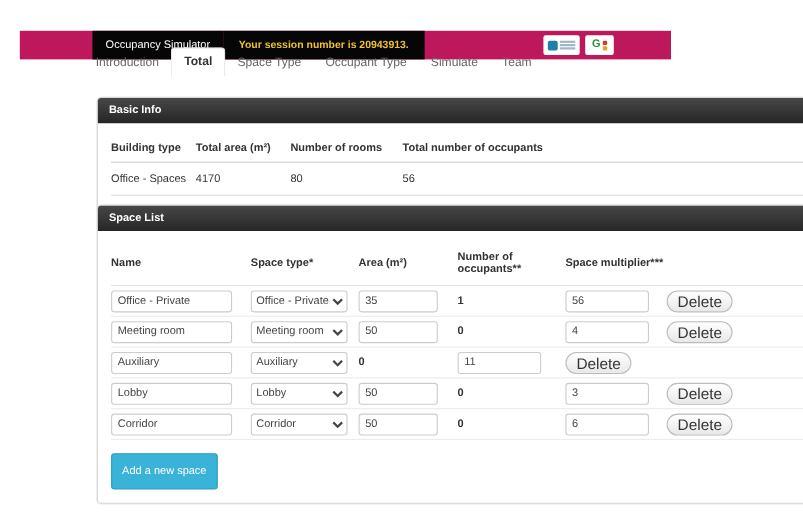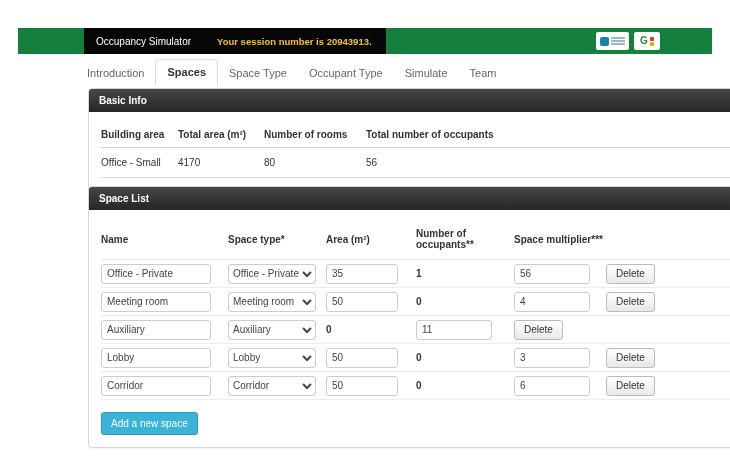--- a/index.html
+++ b/index.html
@@ -1,22 +1,22 @@
 <!DOCTYPE html>
 <html><head>
 <meta charset="utf-8">
 <style>
   * { box-sizing: border-box; margin: 0; padding: 0; }
   html, body { width: 730px; height: 469px; background: #ffffff; }
   body { font-family: "Liberation Sans", sans-serif; position: relative; overflow: hidden; }
 
   
   .navbar {
-    position: absolute; left: 18px; top: 28px; width: 694px; height: 26px;
-    background: #15803d; display: flex; align-items: center;
+    position: absolute; left: 18px; top: 28px; width: 592px; height: 26px;
+    background: #be185d; display: flex; align-items: center;
   }
   .nav-left { display: flex; align-items: center; height: 100%; margin-left: 66px; }
   .brand {
     background: #060606; color: #ffffff; font-size: 10px;
     padding: 0 12px; height: 100%; display: flex; align-items: center; white-space: nowrap;
   }
   .session {
     background: #060606; color: #f3c32a; font-weight: bold; font-size: 9.5px;
     padding: 0 14px; height: 100%; display: flex; align-items: center; white-space: nowrap;
   }
@@ -27,21 +27,21 @@
   .logo1 .lines { display: flex; flex-direction: column; gap: 1px; }
   .logo1 .lines i { display: block; width: 14px; height: 2px; background: #9fb6c4; }
   .logo2 { width: 26px; }
   .logo2 .g { color: #2e8b3a; font-weight: bold; font-size: 10px; line-height: 1; }
   .logo2 .dots { display: flex; flex-direction: column; gap: 1px; }
   .logo2 .dots i { display: block; width: 4px; height: 4px; border-radius: 1px; }
   .logo2 .dots i.d1 { background: #d43b2a; }
   .logo2 .dots i.d2 { background: #e8a61c; }
 
   
-  .tabs { position: absolute; left: 76px; top: 59px; display: flex; align-items: flex-end; font-size: 11px; color: #666; }
+  .tabs { position: absolute; left: 76px; top: 43px; display: flex; align-items: flex-end; font-size: 11px; color: #666; }
   .tab { padding: 6px 11px 7px; cursor: pointer; }
   .tab.active {
     font-weight: bold; color: #333; background: #fff;
     border: 1px solid #ddd; border-bottom-color: #fff; border-radius: 4px 4px 0 0;
   }
 
   
   .panel {
     position: absolute; left: 73px; width: 668px; background: #fff;
     border: 1px solid #d6d6d6; border-radius: 4px; box-shadow: 0 1px 1px rgba(0,0,0,.05); margin-left: 15px;
@@ -70,27 +70,27 @@
   }
   .name-input { width: 110px; }
   select.sel {
     height: 20px; width: 88px; font-size: 10px; border: 1px solid #ccc; border-radius: 3px;
     background: #fff; color: #444; font-family: inherit;
   }
   .area-input { width: 72px; }
   .mult-input { width: 76px; }
   .occ { font-weight: bold; color: #333; }
   .btn-delete {
-    height: 20px; padding: 0 9px; font-size: 10px; color: #333;
-    background: linear-gradient(#ffffff, #e8e8e8); border: 1px solid #bbb; border-radius: 3px;
+    height: 20px; padding: 0 9px; font-size: 14px; color: #333;
+    background: linear-gradient(#ffffff, #e8e8e8); border: 1px solid #bbb; border-radius: 10px;
     font-family: inherit; cursor: pointer; justify-self: start;
   }
   .btn-add {
     margin-top: 12px; background: #39b3d7; border: 1px solid #2a9bbd; color: #fff;
-    font-size: 10px; padding: 5px 9px; border-radius: 3px; font-family: inherit; cursor: pointer;
+    font-size: 10px; padding: 10px 9px; border-radius: 3px; font-family: inherit; cursor: pointer;
   }
 </style>
 </head>
 <body>
 
 <div class="navbar">
   <div class="nav-left">
     <span class="brand">Occupancy Simulator</span>
     <span class="session">Your session number is 20943913.</span>
   </div>
@@ -108,38 +108,38 @@
       <span class="dots">
           <i class="d1"></i>
           <i class="d2"></i>
         </span>
     </span>
   </div>
 </div>
 
 <div class="tabs">
   <span class="tab">Introduction</span>
-  <span class="tab active">Spaces</span>
+  <span class="tab active">Total</span>
   <span class="tab">Space Type</span>
   <span class="tab">Occupant Type</span>
   <span class="tab">Simulate</span>
   <span class="tab">Team</span>
 </div>
 
 <div class="panel" id="panel-basic">
   <div class="panel-heading">Basic Info</div>
   <div class="panel-body">
     <div class="bgrid head">
-      <span>Building area</span>
+      <span>Building type</span>
       <span>Total area (m²)</span>
       <span>Number of rooms</span>
       <span>Total number of occupants</span>
     </div>
     <div class="bgrid brow">
-      <span>Office - Small</span>
+      <span>Office - Spaces</span>
       <span>4170</span>
       <span>80</span>
       <span>56</span>
     </div>
   </div>
 </div>
 
 <div class="panel" id="panel-space">
   <div class="panel-heading">Space List</div>
   <div class="panel-body">

